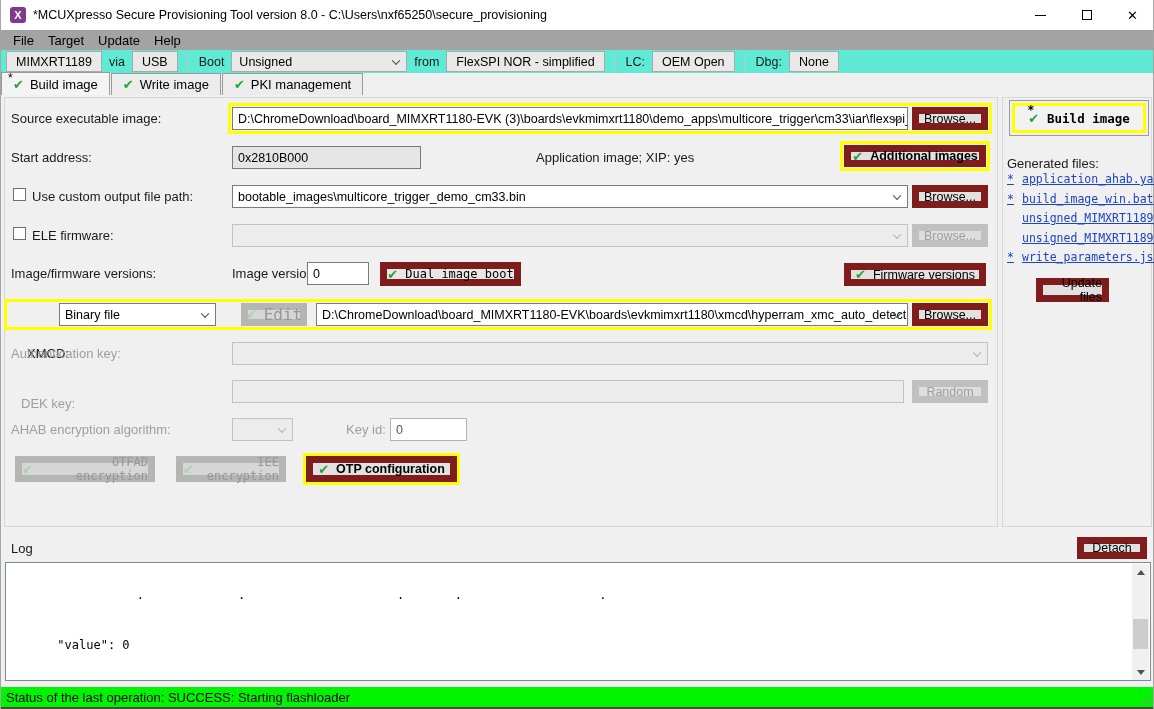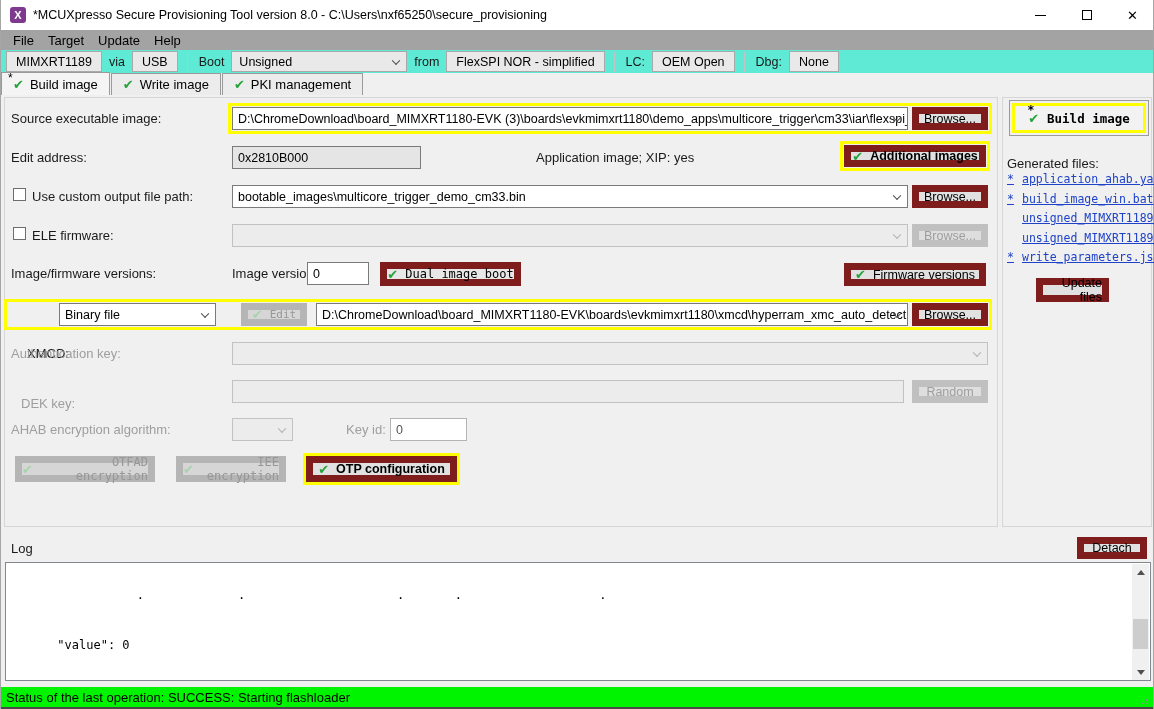--- a/index.html
+++ b/index.html
@@ -139,21 +139,21 @@
     <div class="panel" style="left:1001px; top:2px; width:150px; height:430px;"></div>
 
     <div class="hlbox" style="left:227px; top:8px; width:764px; height:31px;"></div>
     <div class="lbl" style="left:10px; top:16px;">Source executable image:</div>
     <div class="combo" style="left:231px; top:12px; width:676px;">
       <span>D:\ChromeDownload\board_MIMXRT1180-EVK (3)\boards\evkmimxrt1180\demo_apps\multicore_trigger\cm33\iar\flexspi_r</span>
       <span class="chev"></span>
     </div>
     <div class="btn" style="left:911px; top:12px; width:76px; height:23px;">Browse...</div>
 
-    <div class="lbl" style="left:10px; top:55px;">Edit address:</div>
+    <div class="lbl" style="left:10px; top:55px;">Start address:</div>
     <div class="field ro" style="left:231px; top:51px; width:189px;">0x2810B000</div>
     <div class="lbl" style="left:535px; top:55px;">Application image; XIP: yes</div>
     <div class="hlbox" style="left:839px; top:46px; width:150px; height:30px;"></div>
     <div class="btn bold" style="left:843px; top:50px; width:142px; height:22px;">
       <span class="check">✔</span>
       <span>Additional images</span>
     </div>
 
     <div class="cb" style="left:12px; top:93px;"></div>
     <div class="lbl" style="left:31px; top:94px;">Use custom output file path:</div>
@@ -184,21 +184,21 @@
     </div>
 
     <div class="hlbox" style="left:3px; top:204px; width:988px; height:31px;"></div>
     <div class="lbl" style="left:26px; top:212px;margin-top:39px;">XMCD:</div>
     <div class="combo" style="left:58px; top:208px; width:157px;">
       <span>Binary file</span>
       <span class="chev"></span>
     </div>
     <div class="btn graybg mono" style="left:240px; top:208px; width:66px; height:23px;">
       <span class="check faded">✔</span>
-      <span style="font-size:11px;">Edit</span>
+      <span style="font-size:16px;">Edit</span>
     </div>
     <div class="combo" style="left:315px; top:208px; width:592px;">
       <span>D:\ChromeDownload\board_MIMXRT1180-EVK\boards\evkmimxrt1180\xmcd\hyperram_xmc_auto_detect.b</span>
       <span class="chev"></span>
     </div>
     <div class="btn" style="left:911px; top:208px; width:76px; height:23px;">Browse...</div>
 
     <div class="lbl dis" style="left:10px; top:251px;">Authentication key:</div>
     <div class="combo dis" style="left:231px; top:247px; width:756px;">
       <span class="chev"></span>

